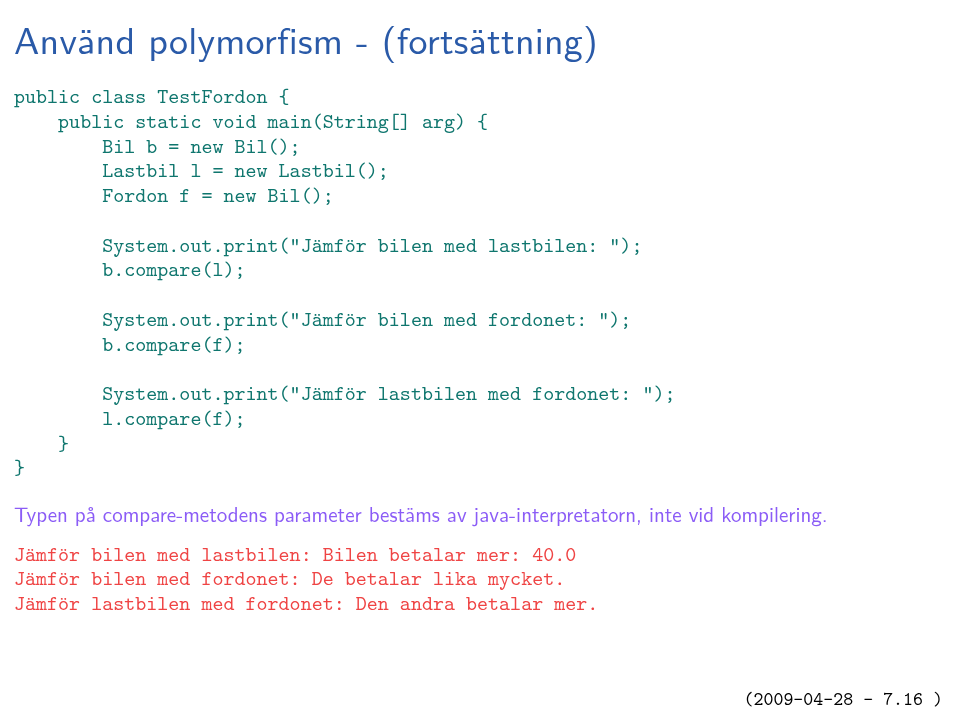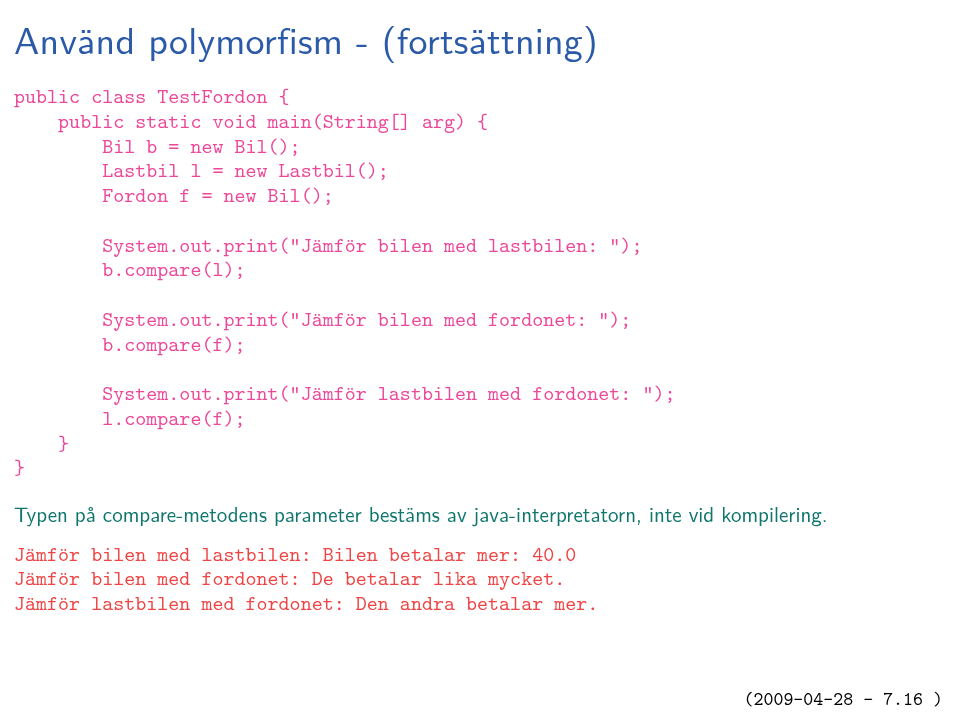--- a/index.html
+++ b/index.html
@@ -23,26 +23,26 @@
     color: #2a5aa8;
     font-weight: 400;
     margin: 0 0 18px 0;
     letter-spacing: 0.2px;
   }
   .codeblock {
     font-family: "Latin Modern Mono", "Computer Modern Typewriter", "Courier New", monospace;
     font-size: 21px;
     line-height: 1.18;
     white-space: pre;
-    color: #ec4899;
+    color: #0f766e;
     margin-bottom: 20px;
   }
   .body-text {
     font-size: 21px;
-    color: #0f766e;
+    color: #8b5cf6;
     line-height: 1.3;
     margin-bottom: 14px;
   }
   .output {
     font-family: "Latin Modern Mono", "Computer Modern Typewriter", "Courier New", monospace;
     font-size: 21px;
     line-height: 1.18;
     white-space: pre;
     color: #ef4444;
   }

